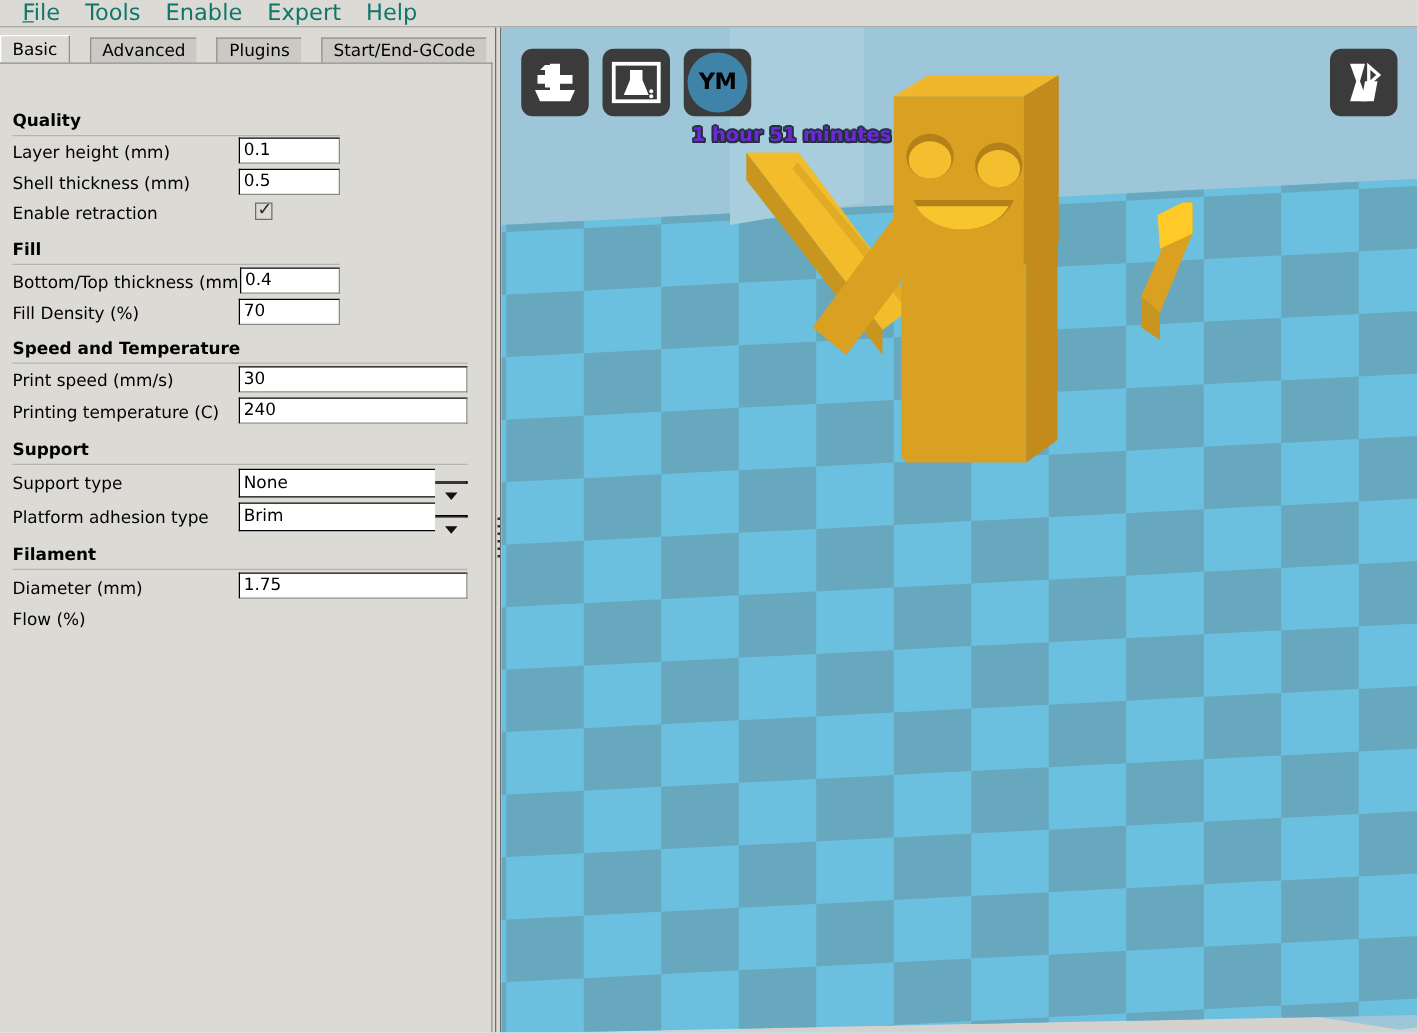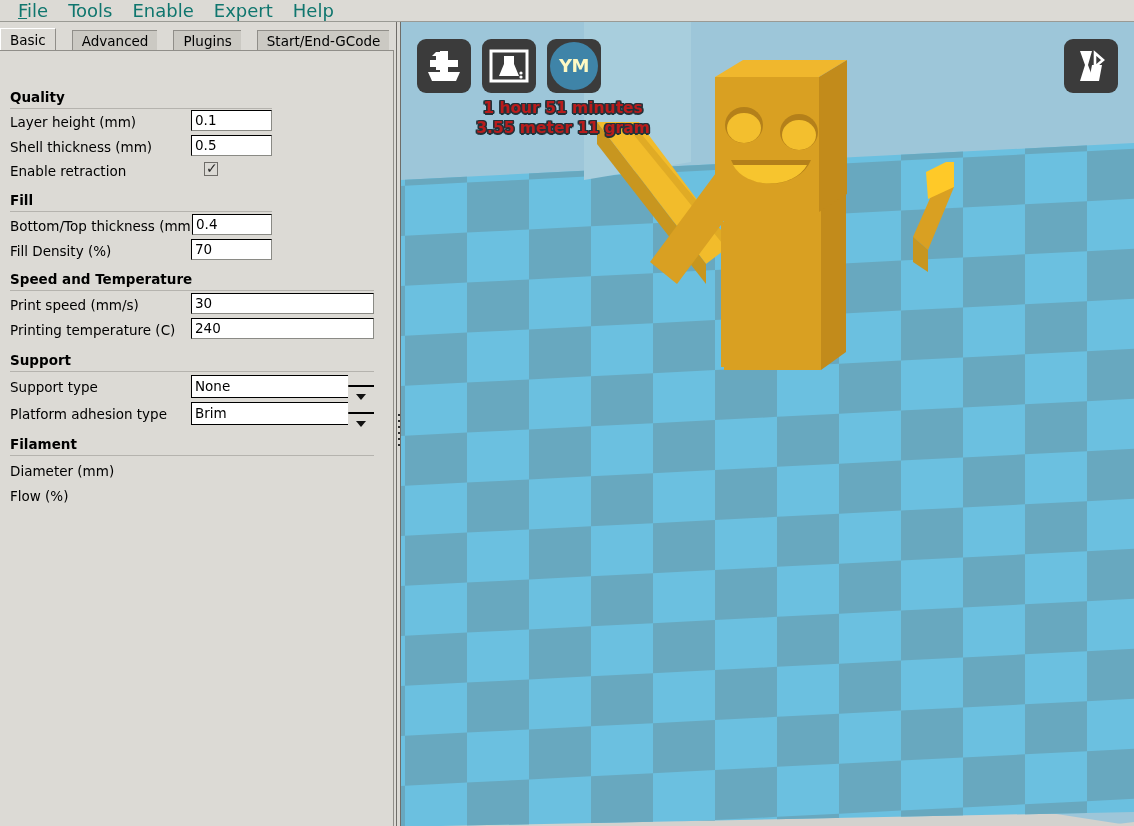--- a/index.html
+++ b/index.html
@@ -230,37 +230,37 @@
     border-radius: 9px;
     box-sizing: border-box;
   }
   .tool-btn svg { position: absolute; left: 0; top: 0; }
   .ym-circle {
     position: absolute;
     left: 3px; top: 3px;
     width: 48px; height: 48px;
     border-radius: 50%;
     background: #3f84a8;
-    color: #fef9c3;
+    color: #000000;
     font-weight: bold;
     font-size: 18px;
     text-align: center;
     line-height: 48px;
     letter-spacing: -0.5px;
   }
 
   #status-text {
     position: absolute;
     left: 12px;
     top: 76px;
     width: 300px;
-    text-align: center;
+    text-align: right;
     font-size: 15.5px;
     font-weight: bold;
-    color: #b91c1c;
+    color: #6d28d9;
     line-height: 20px;
     text-shadow:
       -1.4px -1.4px 0 #23323a, 1.4px -1.4px 0 #23323a,
       -1.4px  1.4px 0 #23323a, 1.4px  1.4px 0 #23323a,
        0px   -1.5px 0 #23323a, 0px    1.5px 0 #23323a,
       -1.5px  0px   0 #23323a, 1.5px  0px   0 #23323a;
     white-space: nowrap;
   }
 </style>
 </head>
@@ -332,20 +332,21 @@
       <div class="field-label" style="left:10px; top:355px;">Platform adhesion type</div>
       <div class="combo" style="left:191px; top:350px; width:183px;">
         <div class="cfield">Brim</div>
         <div class="cbtn"></div>
       </div>
 
       <div class="section-head" style="left:10px; top:385px;">Filament</div>
       <div class="section-rule" style="left:10px; top:404px; width:364px;"></div>
 
       <div class="field-label" style="left:10px; top:412px;">Diameter (mm)</div>
+      <div class="txtbox" style="left:191px; top:407px; width:183px;">1.75</div>
 
       <div class="field-label" style="left:10px; top:437px;">Flow (%)</div>
 
     </div>
   </div>
 
   <div id="splitter">
     <div class="grip" style="top:392px;"></div>
     <div class="grip" style="top:398px;"></div>
     <div class="grip" style="top:404px;"></div>
@@ -565,17 +566,16 @@
     <div class="tool-btn" style="left:663px; top:17px;">
       <svg width="54" height="54" viewBox="0 0 54 54">
         <path d="M16 12 h12 l-4 14 l6 16 h-14 l5 -16 z" fill="#ffffff"></path>
         <path d="M31 14 l8 7 l-8 7 z" fill="none" stroke="#ffffff" stroke-width="2.6"></path>
         <path d="M28 26 h10 l-3 16 h-10 z" fill="#ffffff"></path>
       </svg>
     </div>
 
     <div id="status-text">
       <div>1 hour 51 minutes</div>
-      <div>3.55 meter 11 gram</div>
     </div>
 
   </div>
 </div>
 
 </body></html>

